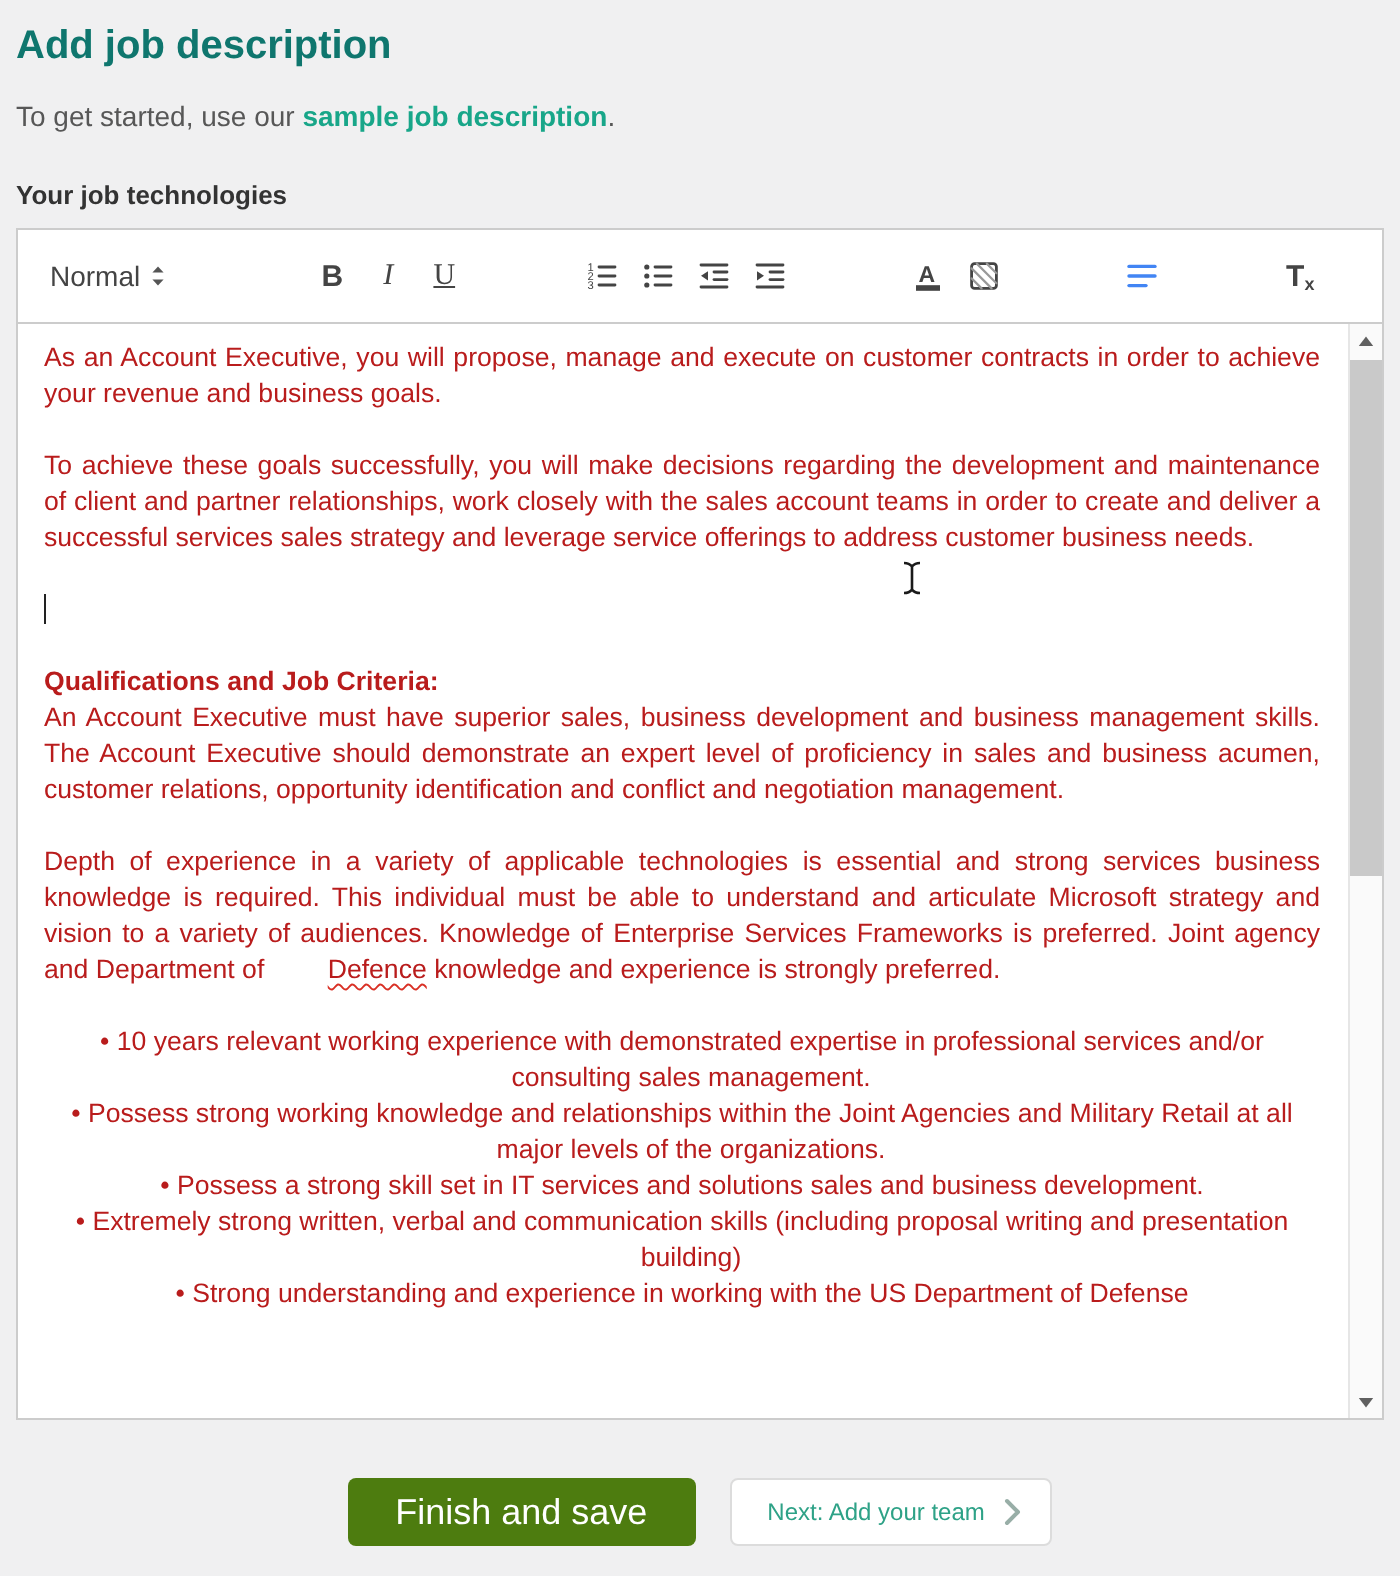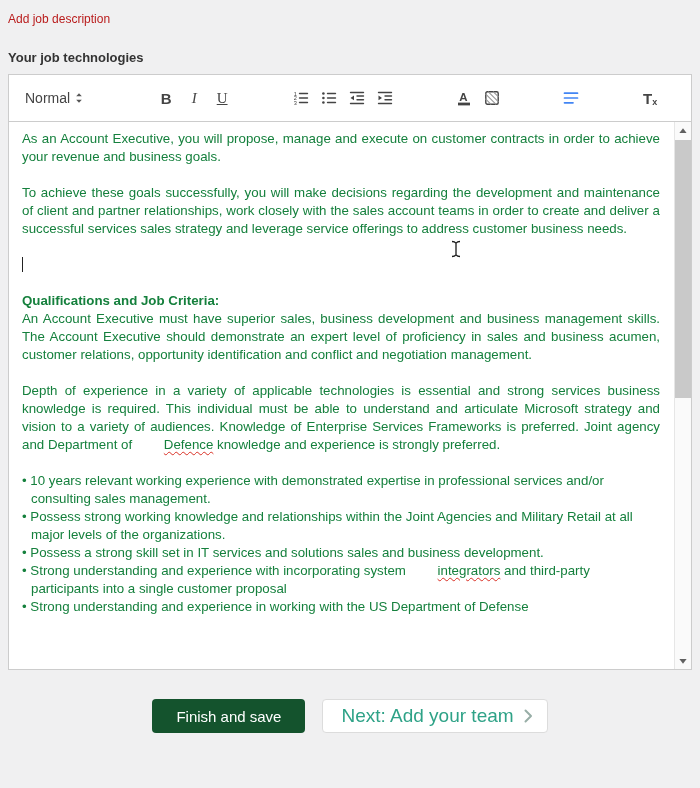--- a/index.html
+++ b/index.html
@@ -5,23 +5,23 @@
   * { box-sizing: border-box; margin: 0; padding: 0; }
   html, body { width: 700px; height: 788px; overflow: hidden; }
   body {
     background: #f0f0f1;
     font-family: "Liberation Sans", sans-serif;
     color: #404040;
   }
   .page { padding: 8px 8px 0 8px; }
 
   h1.page-title {
-    font-size: 12px;
-    font-weight: 400;
-    color: #b91c1c;
+    font-size: 20px;
+    font-weight: 700;
+    color: #0f766e;
     margin-top: 4px;
   }
   .intro {
     margin-top: 15px;
     font-size: 14px;
     color: #575757;
   }
   .sample-link {
     color: #18a689;
     font-weight: 700;
@@ -83,27 +83,27 @@
     position: relative;
     height: 547px;
     display: flex;
     overflow: hidden;
   }
   .content {
     flex: 1;
     padding: 8px 14px 0 13px;
     font-size: 13.3px;
     line-height: 18px;
-    color: #15803d;
+    color: #b91c1c;
     overflow: hidden;
     cursor: text;
   }
   .ed-p { text-align: justify; }
   .ed-empty { height: 18px; }
-  .ed-bullet { padding-left: 9px; text-indent: -9px; text-align: left; }
+  .ed-bullet { padding-left: 9px; text-indent: -9px; text-align: center; }
   .run-bold { font-weight: 700; margin-top: 48px; }
   .misspell {
     text-decoration: underline;
     text-decoration-style: wavy;
     text-decoration-color: #d93025;
     text-decoration-thickness: 1px;
     text-underline-offset: 2px;
     margin-left: 28px;
   }
   .caret {
@@ -137,52 +137,53 @@
   }
 
   
   .footer {
     margin-top: 29px;
     display: flex;
     justify-content: center;
     gap: 17px;
   }
   .btn-finish {
-    background: #14532d;
+    background: #4d7c0f;
     color: #fff;
     border: none;
     border-radius: 4px;
     height: 34px;
     padding: 0 24px;
-    font-size: 15px;
+    font-size: 18px;
     font-family: "Liberation Sans", sans-serif;
     cursor: pointer;
   }
   .btn-next {
     background: #fff;
     color: #2ea287;
     border: 1px solid #dcdcdc;
     border-radius: 4px;
     height: 34px;
     padding: 0 14px 0 18px;
-    font-size: 19px;
+    font-size: 12px;
     font-family: "Liberation Sans", sans-serif;
     display: flex;
     align-items: center;
     gap: 10px;
     cursor: pointer;
   }
 </style>
 </head>
 <body>
 
 <div class="page">
 
   <h1 class="page-title">Add job description</h1>
 
+  <p class="intro"><span>To get started, use our </span><a class="sample-link">sample job description</a><span>.</span></p>
 
   <div class="editor-label">Your job technologies</div>
 
   <div class="editor">
 
     <div class="toolbar">
 
       <button class="fmt">
         <span class="fmt-label">Normal</span>
         <svg width="18" height="18" viewBox="0 0 18 18">
@@ -309,21 +310,21 @@
           <div class="ed-line ed-empty"></div>
           <div class="ed-line ed-empty"><span class="caret"></span></div>
           <div class="ed-line ed-empty"></div>
           <div class="ed-line ed-p"><span class="run-bold">Qualifications and Job Criteria:</span><br><span>An Account Executive must have superior sales, business development and business management skills. The Account Executive should demonstrate an expert level of proficiency in sales and business acumen, customer relations, opportunity identification and conflict and negotiation management.</span></div>
           <div class="ed-line ed-empty"></div>
           <div class="ed-line ed-p"><span>Depth of experience in a variety of applicable technologies is essential and strong services business knowledge is required. This individual must be able to understand and articulate Microsoft strategy and vision to a variety of audiences. Knowledge of Enterprise Services Frameworks is preferred. Joint agency and Department of </span><span class="misspell">Defence</span><span> knowledge and experience is strongly preferred.</span></div>
           <div class="ed-line ed-empty"></div>
           <div class="ed-line ed-bullet"><span>• </span><span>10 years relevant working experience with demonstrated expertise in professional services and/or consulting sales management.</span></div>
           <div class="ed-line ed-bullet"><span>• </span><span>Possess strong working knowledge and relationships within the Joint Agencies and Military Retail at all major levels of the organizations.</span></div>
           <div class="ed-line ed-bullet"><span>• </span><span>Possess a strong skill set in IT services and solutions sales and business development.</span></div>
-          <div class="ed-line ed-bullet"><span>• </span><span>Strong understanding and experience with incorporating system </span><span class="misspell">integrators</span><span> and third-party participants into a single customer proposal</span></div>
+          <div class="ed-line ed-bullet"><span>• </span><span>Extremely strong written, verbal and communication skills (including proposal writing and presentation building)</span></div>
           <div class="ed-line ed-bullet"><span>• </span><span>Strong understanding and experience in working with the US Department of Defense</span></div>
         </div>
 
       <div class="scrollbar">
         <div class="sb-arrow up">
           <svg width="10" height="10" viewBox="0 0 10 10">
               <polygon points="5,2.2 1.4,7 8.6,7" fill="#606060"></polygon>
             </svg>
         </div>
         <div class="sb-thumb"></div>

